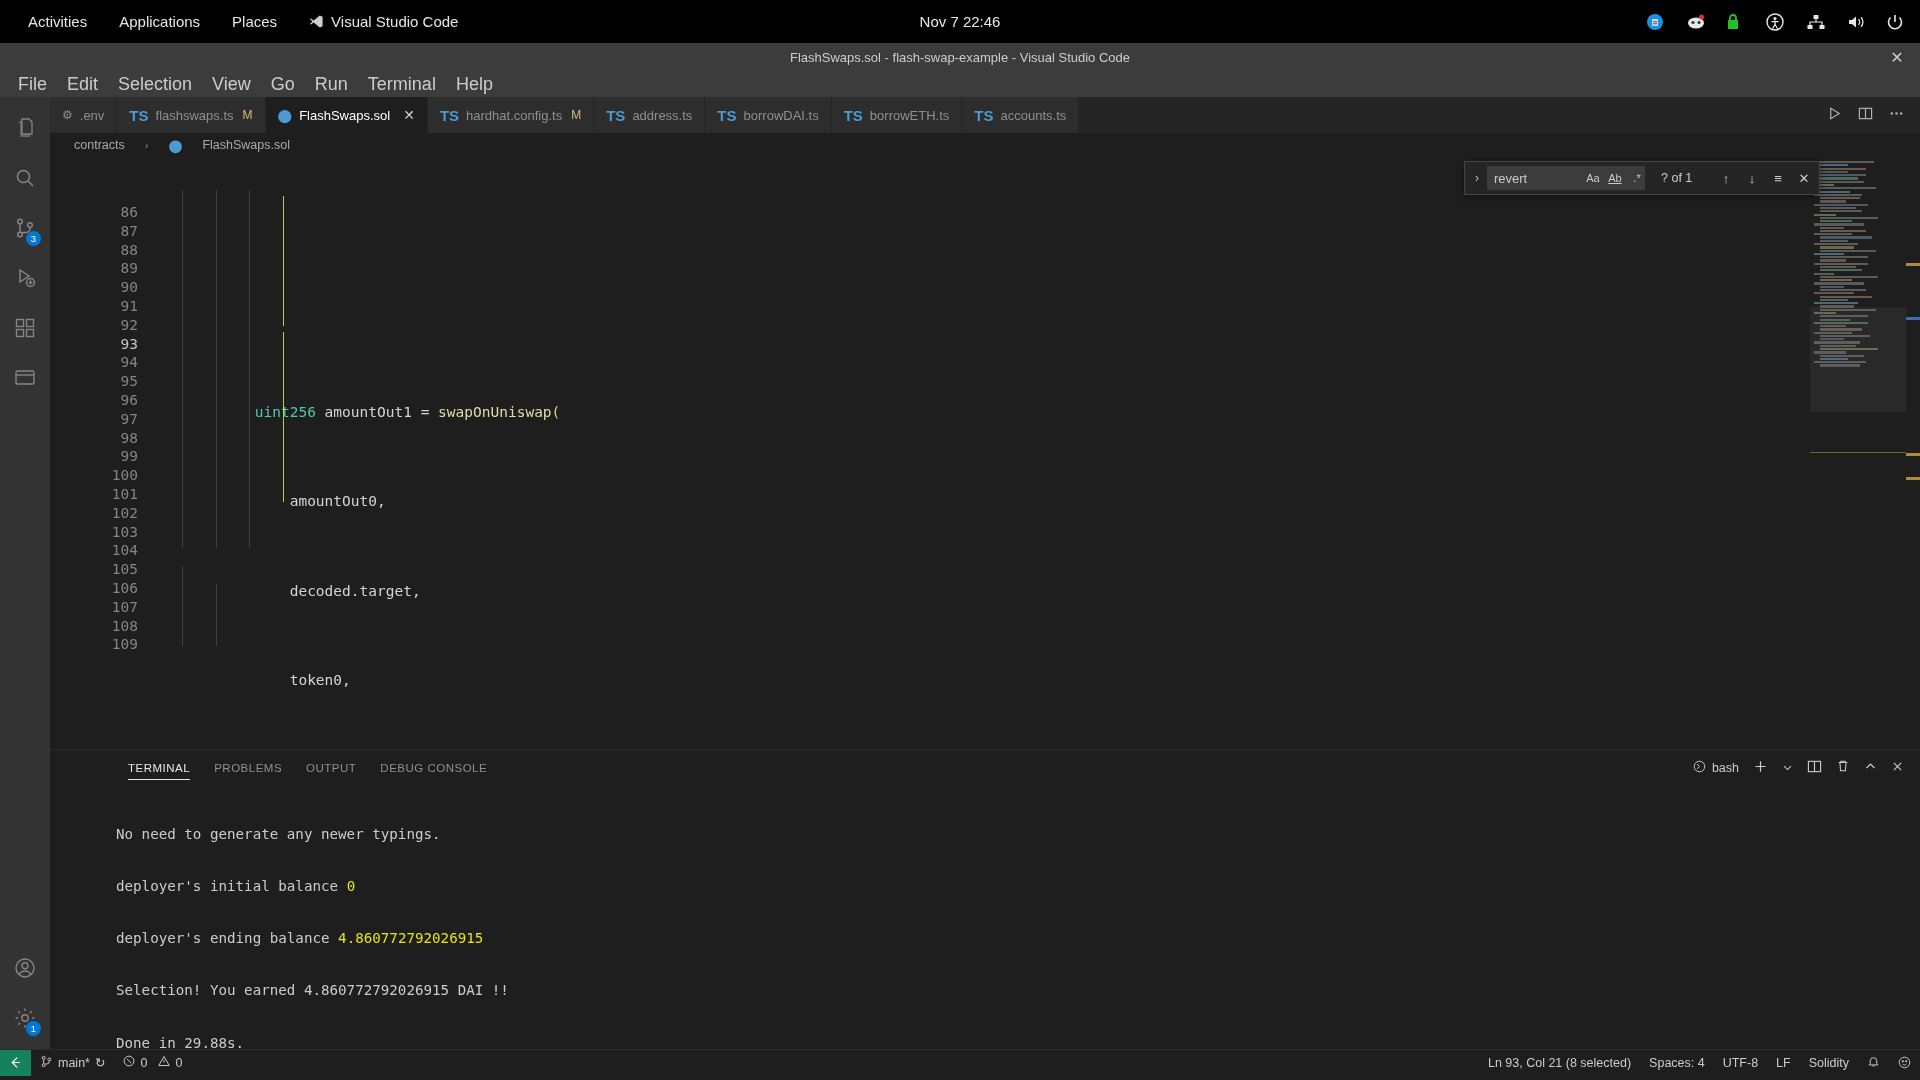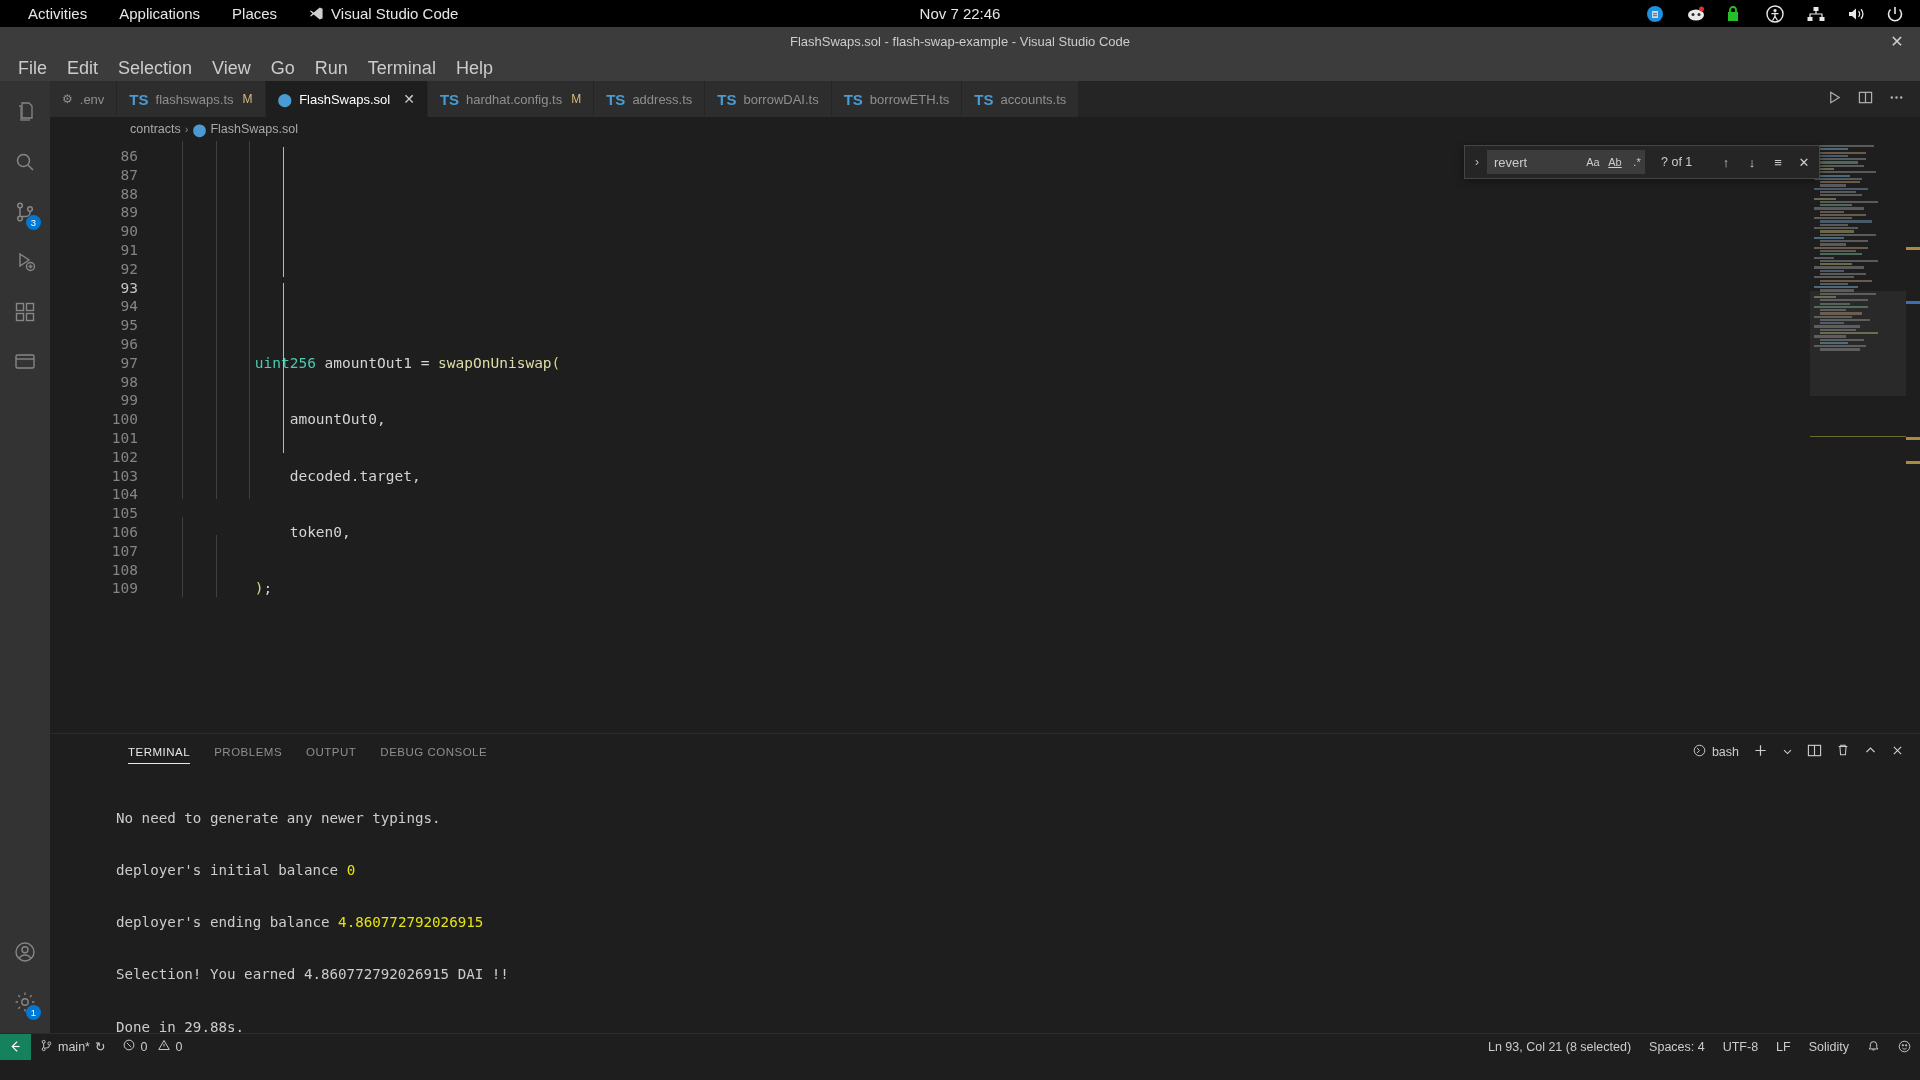--- a/index.html
+++ b/index.html
@@ -1,20 +1,20 @@
 <!DOCTYPE html>
 <html><head>
 <meta charset="utf-8">
 <style>
   * { margin:0; padding:0; box-sizing:border-box; }
   html,body { width:1920px; height:1080px; overflow:hidden; background:#1e1e1e;
     font-family:"Liberation Sans", sans-serif; }
 
   
-  .gnome-bar { height:27px; background:#000; display:flex; align-items:center;
+  .gnome-bar { height:43px; background:#000; display:flex; align-items:center;
     color:#cfcfcf; font-size:15px; position:relative; }
   .gnome-left { display:flex; align-items:center; gap:0; padding-left:12px; }
   .gnome-item { padding:0 16px; height:33px; display:flex; align-items:center; gap:7px;
     color:#e6e6e6; font-size:15px; }
   .gnome-center { position:absolute; left:50%; transform:translateX(-50%);
     font-size:15px; color:#e6e6e6; }
   .gnome-right { margin-left:auto; display:flex; align-items:center; gap:22px; padding-right:16px; }
   .tray-ico { width:18px; height:18px; display:inline-block; position:relative; }
 
   
@@ -55,33 +55,33 @@
     background:#1e1e1e; }
   .tab .ts { color:#4a9bd4; font-size:15px; font-weight:bold; }
   .tab .gear { color:#8f8f8f; font-size:12px; }
   .tab .dirty { color:#d7ba7d; font-size:12px; margin-left:2px; }
   .tab .sol { color:#4a9bd4; font-size:13px; }
   .tab .x { margin-left:6px; color:#cccccc; font-size:14px; line-height:1; }
   .tabsrow-actions { margin-left:auto; display:flex; align-items:center; gap:16px;
     padding:0 16px; color:#b0b0b0; font-size:14px; }
 
   .breadcrumb { height:24px; background:#1e1e1e; display:flex; align-items:center;
-    padding-left:80px; gap:4px; font-size:12.5px; color:#a9a9a9; }
+    padding-left:24px; gap:20px; font-size:12.5px; color:#a9a9a9; }
   .breadcrumb .sep { color:#8a8a8a; font-size:11px; }
   .breadcrumb .sol { color:#4a9bd4; }
 
   
   .editorwrap { flex:1; position:relative; background:#1e1e1e; overflow:hidden; }
   .code { position:absolute; inset:0; display:flex; font-family:"DejaVu Sans Mono", monospace;
     font-size:14.5px; line-height:18.8px; }
-  .gutter { width:100px; text-align:right; color:#858585; padding-top:6px; user-select:none; }
+  .gutter { width:100px; text-align:right; color:#858585; padding-top:6px; user-select:none;margin-top:40px; }
   .gutter div { padding-right:12px; height:18.8px; }
   .gutter div.cur { color:#c6c6c6; }
   .codearea { flex:1; padding-top:6px; position:relative; white-space:pre; color:#d4d4d4; }
-  .codearea div { height:18.8px; }
+  .codearea div { height:18.8px;margin-top:33px; }
 
   .k-type { color:#4ec9b0; }
   .k-ident { color:#d4d4d4; }
   .k-fn { color:#dcdcaa; }
   .k-paren-y { color:#d7d787; }
 
   .indent-guide { position:absolute; width:1px; background:#404040; }
   .indent-guide.active { background:#c8c840; }
 
   

